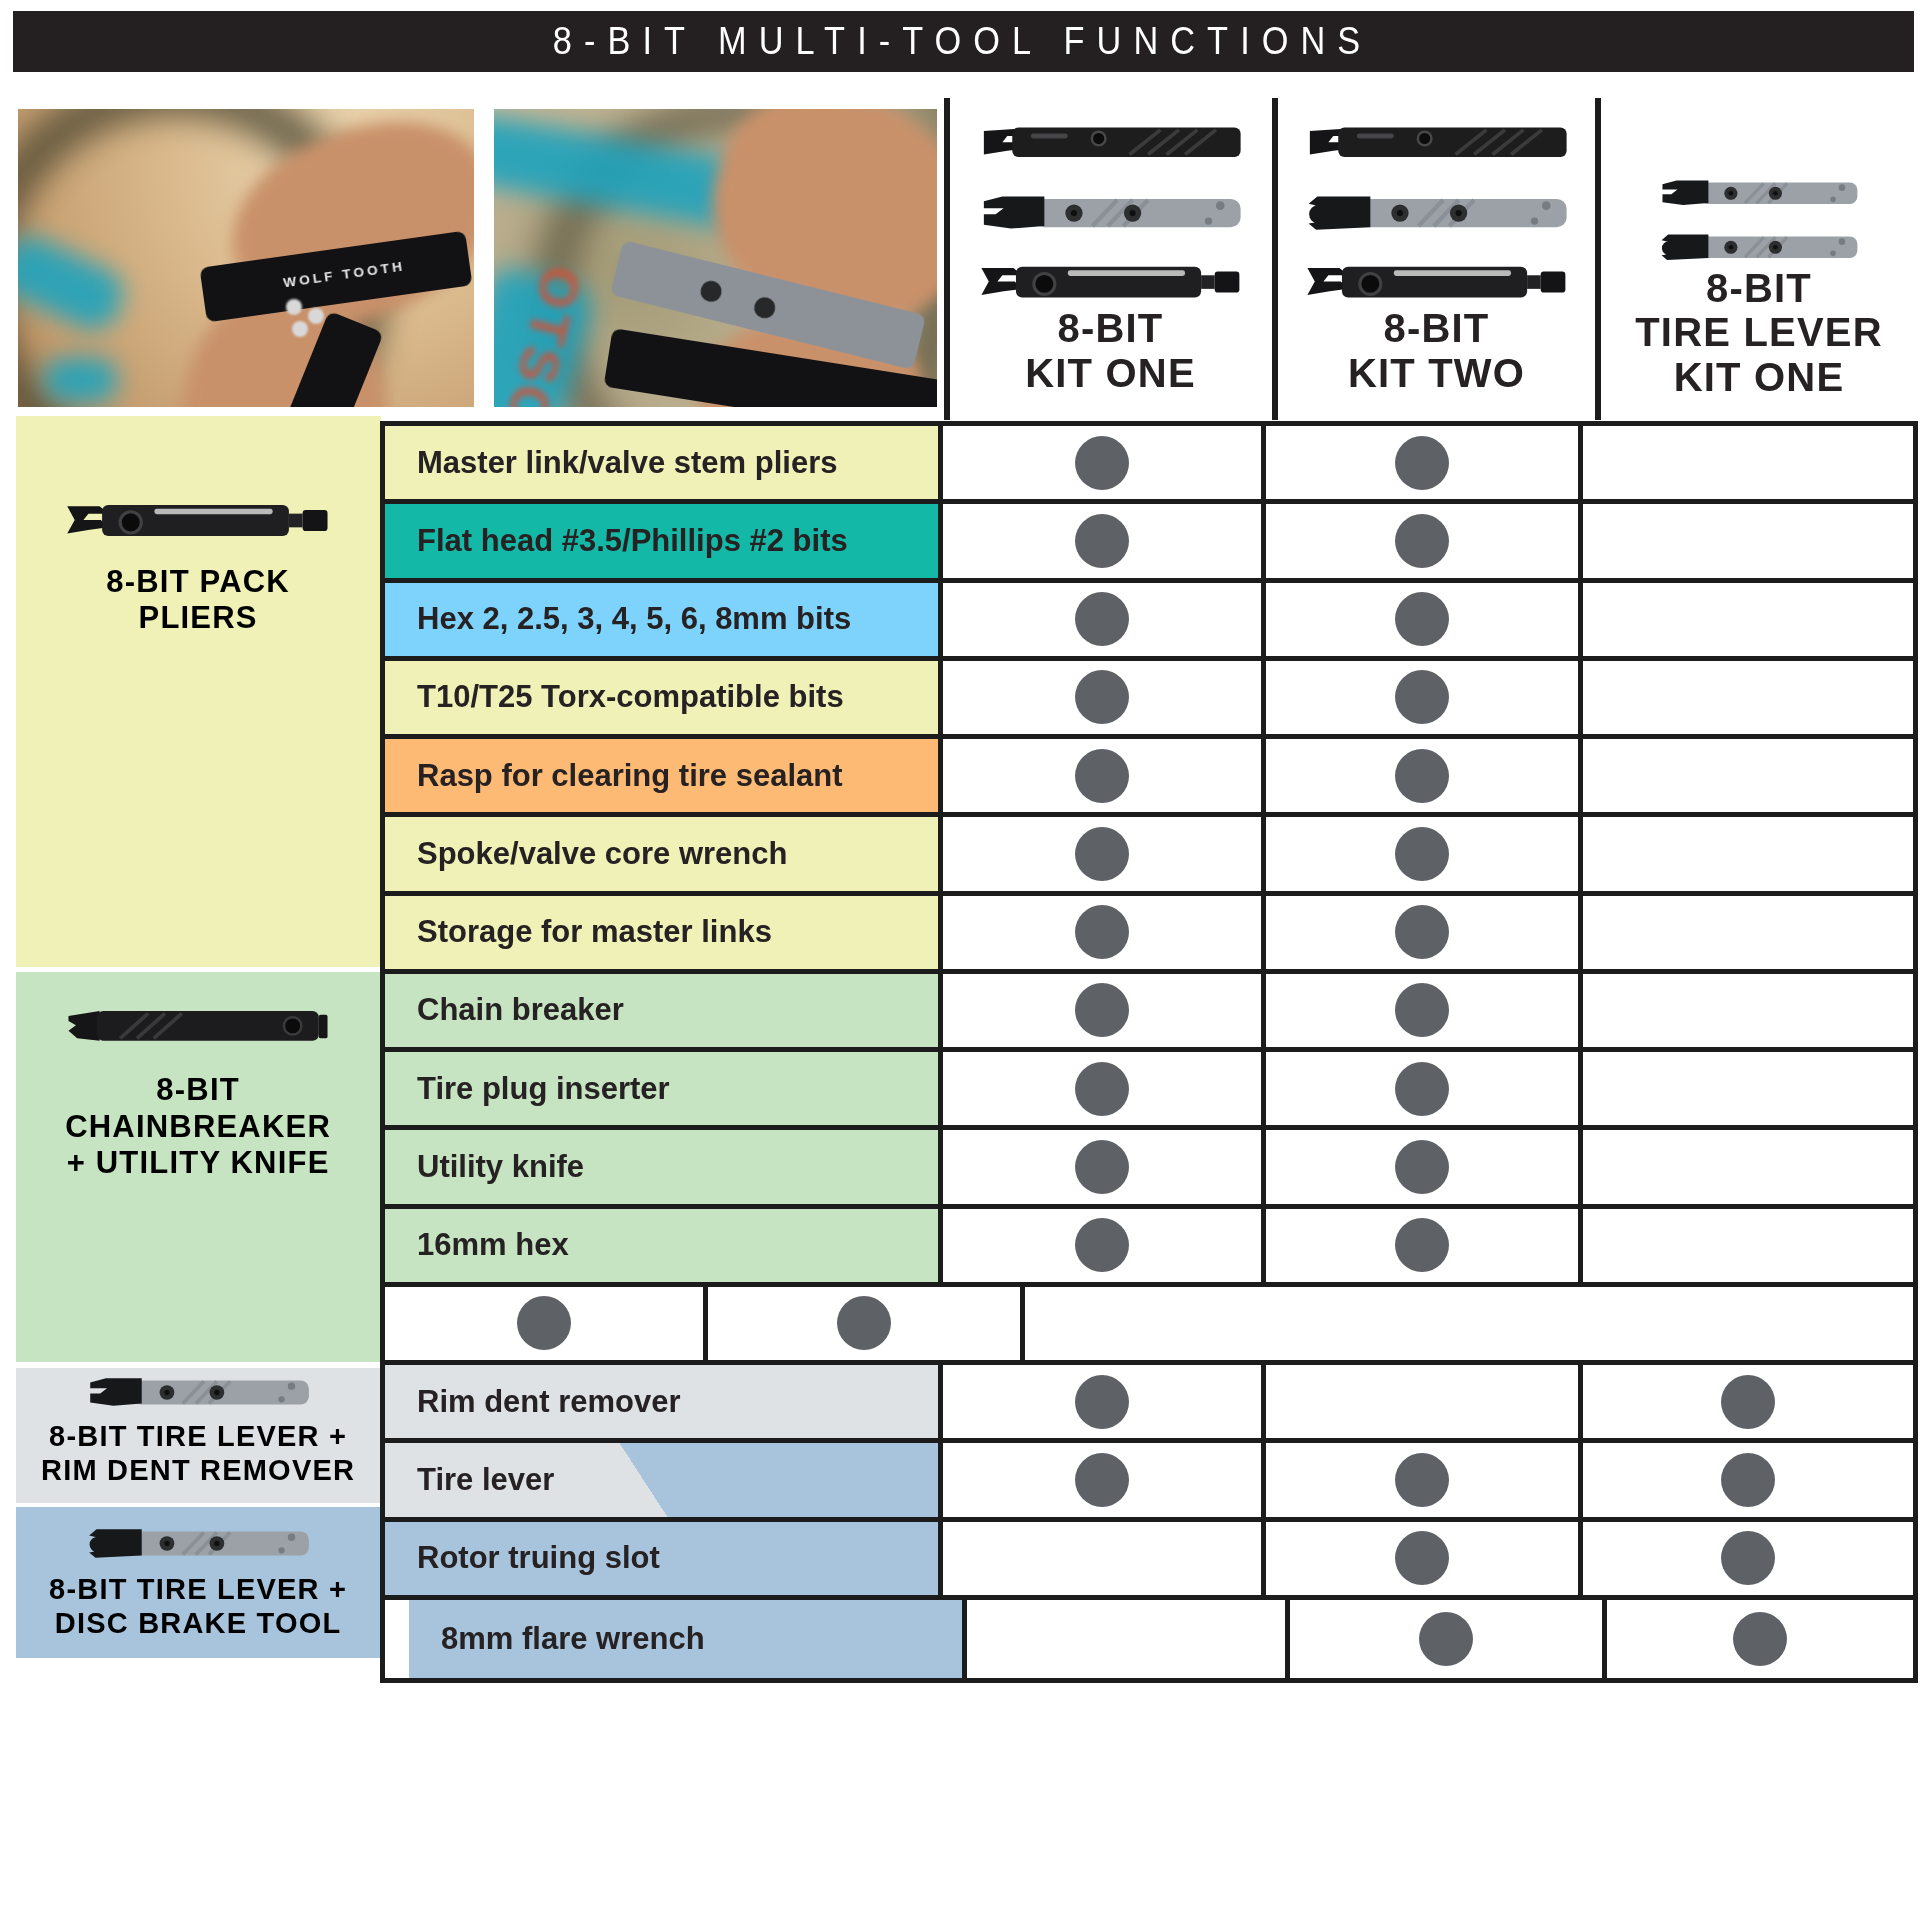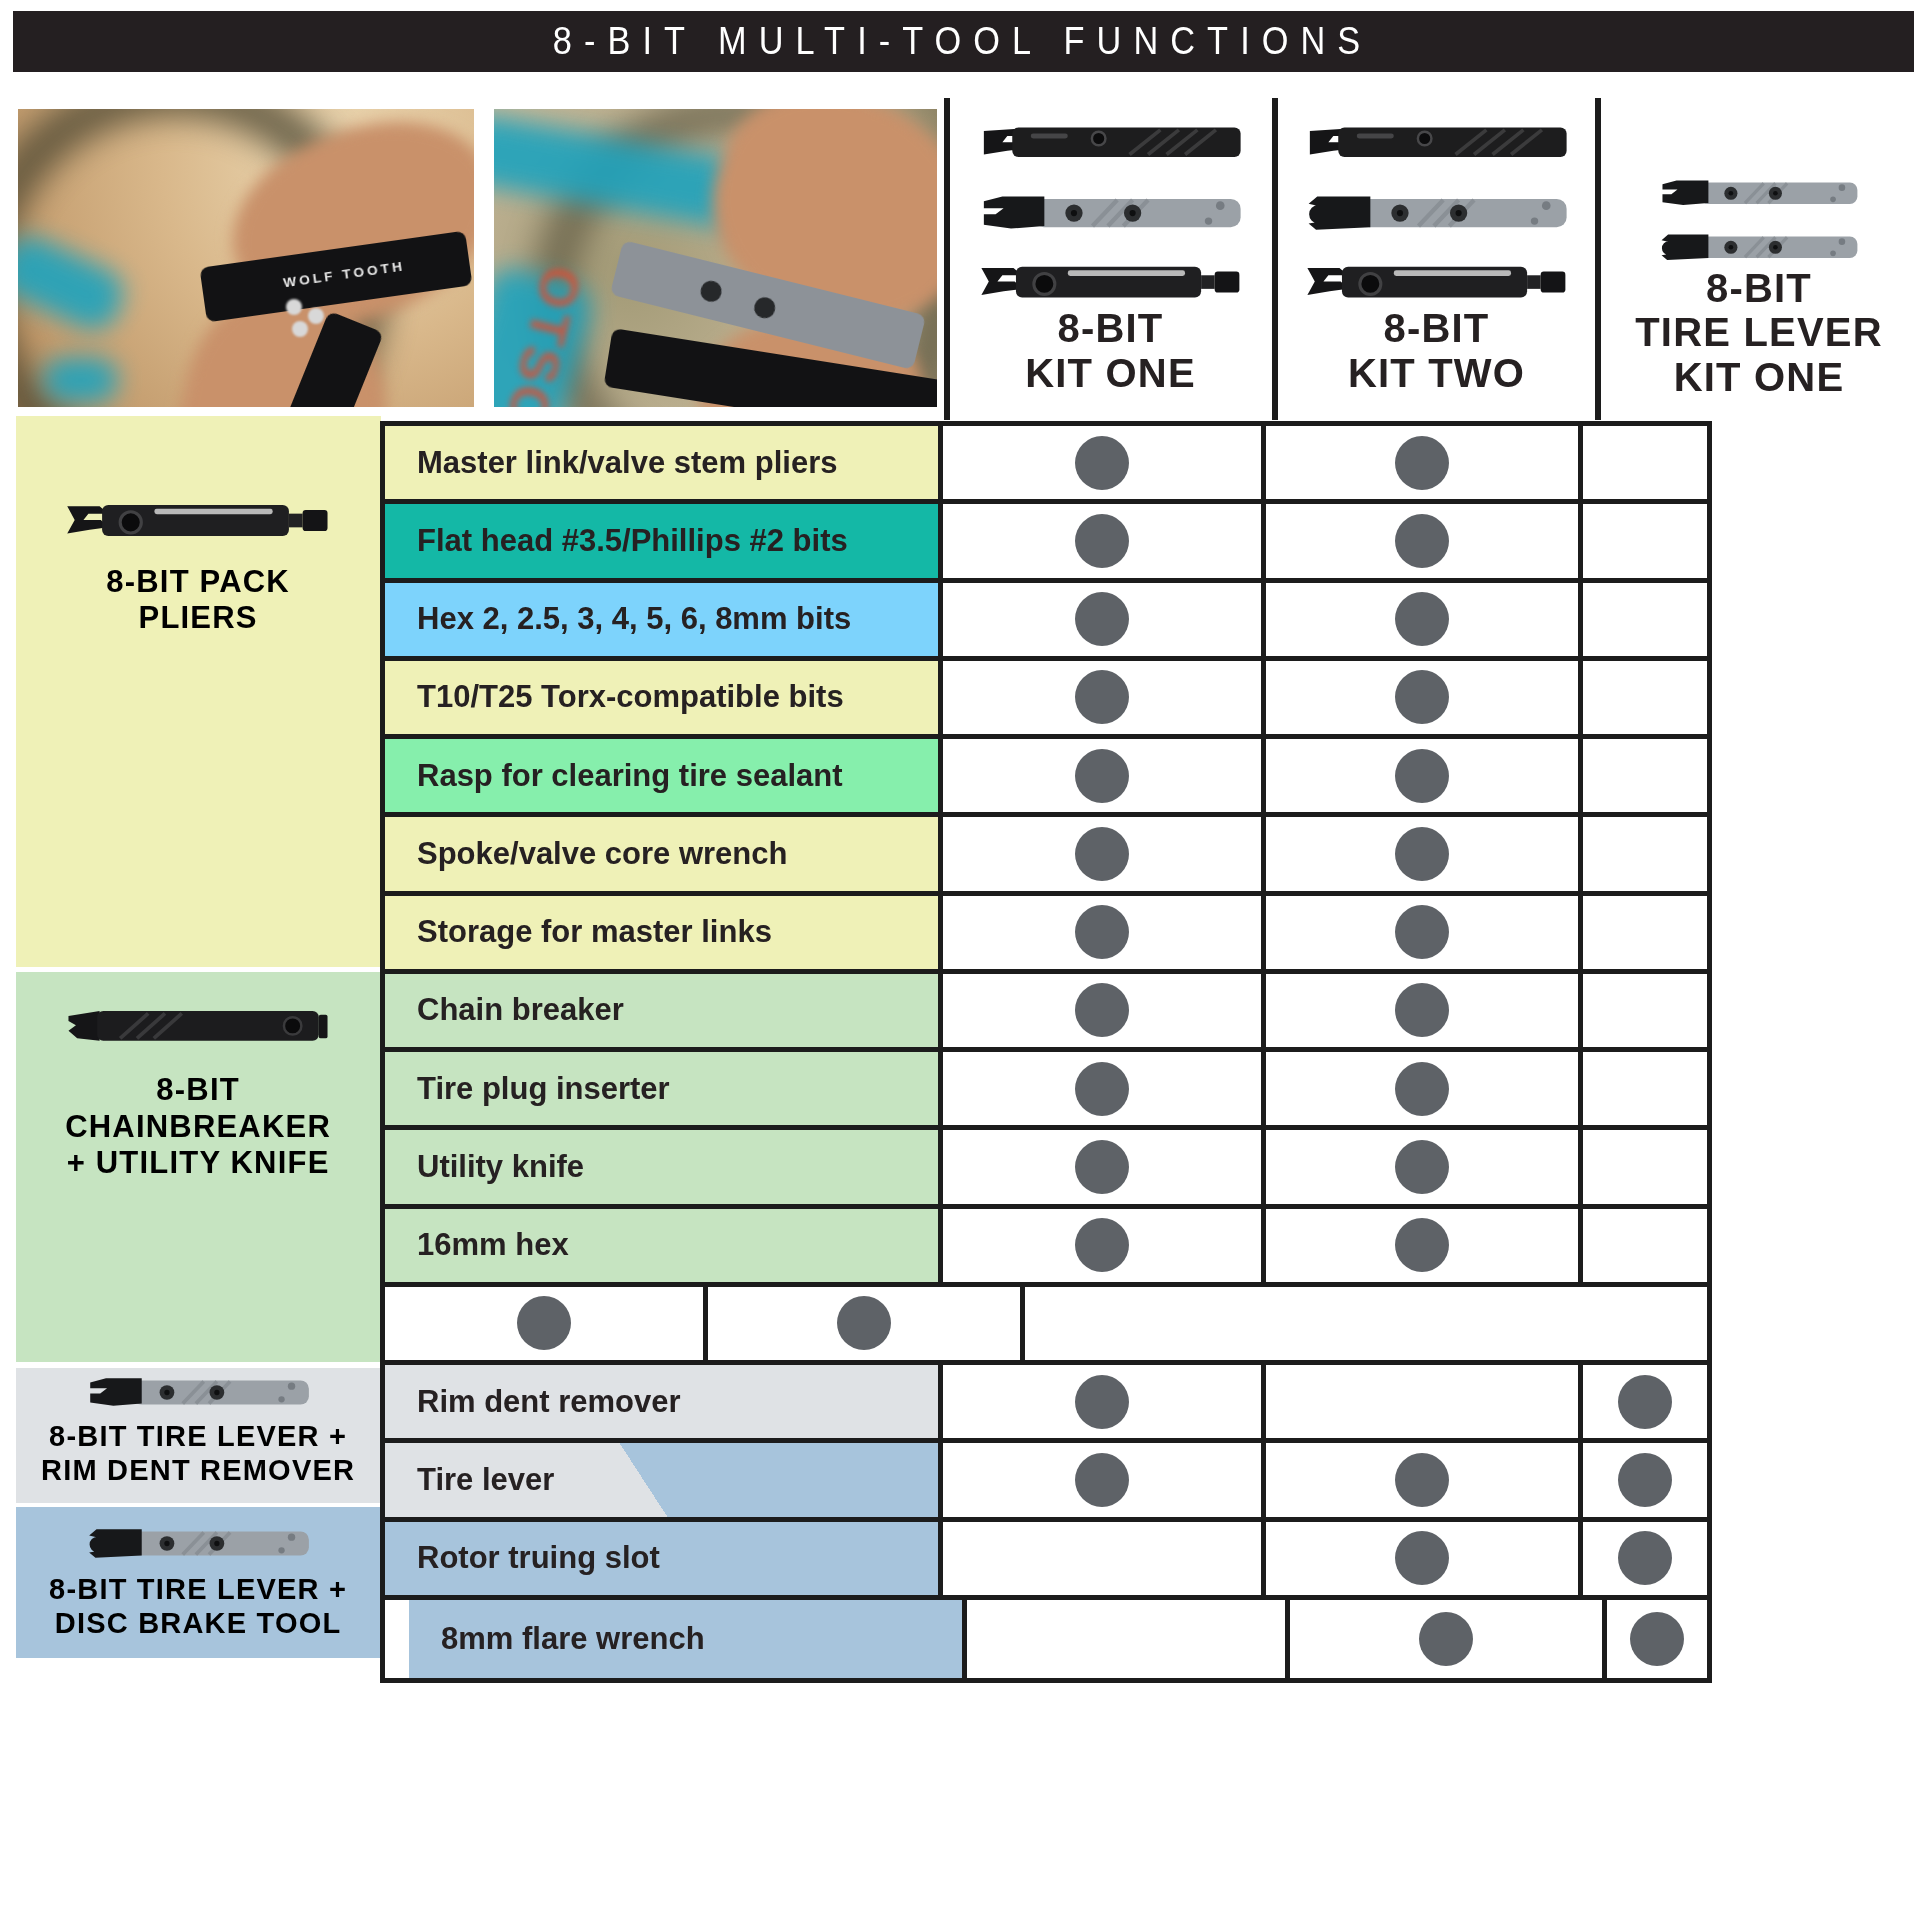--- a/index.html
+++ b/index.html
@@ -36,21 +36,21 @@
             align-items:center;}
   .kit-head svg{display:block;}
   .kit-label{margin-top:auto;margin-bottom:25px;text-align:center;font-weight:700;
              font-size:40px;line-height:1.12;letter-spacing:1.2px;color:#262122;}
 
   
   .group-panel{position:absolute;left:15.6px;width:365px;display:flex;flex-direction:column;align-items:center;}
   .group-label{text-align:center;font-weight:700;letter-spacing:1.2px;color:#000000;line-height:1.18;}
 
   
-  .ftable{position:absolute;left:380px;top:421px;width:1332px;height:1262px;
+  .ftable{position:absolute;left:380px;top:421px;width:1538px;height:1262px;
           border:5.6px solid #1c1c1c;box-sizing:border-box;background:#ffffff;}
   .tbody{display:grid;grid-template-rows:repeat(16,1fr);height:100%;}
   .trow{display:flex;border-bottom:5.6px solid #1c1c1c;box-sizing:border-box;}
   .trow:last-child{border-bottom:none;padding-left:24px;}
   .cell{box-sizing:border-box;height:100%;}
   .label-cell{width:558px;border-right:5.6px solid #1c1c1c;display:flex;align-items:center;
               padding-left:32px;font-weight:700;font-size:31px;letter-spacing:0;color:#262122;}
   .dot-cell{display:flex;align-items:center;justify-content:center;background:#ffffff;}
   .dot-cell.c1{width:323px;border-right:5.6px solid #1c1c1c;}
   .dot-cell.c2{width:317px;border-right:5.6px solid #1c1c1c;}
@@ -288,21 +288,21 @@
           <div class="cell label-cell" style="background: rgb(239, 241, 183);">T10/T25 Torx-compatible bits</div>
           <div class="cell dot-cell c1">
             <div class="dot" style="background: rgb(94, 98, 103);"></div>
           </div>
           <div class="cell dot-cell c2">
             <div class="dot" style="background: rgb(94, 98, 103);"></div>
           </div>
           <div class="cell dot-cell c3"></div>
         </div>
         <div class="trow">
-          <div class="cell label-cell" style="background: #86efac;">Rasp for clearing tire sealant</div>
+          <div class="cell label-cell" style="background: #fdba74;">Rasp for clearing tire sealant</div>
           <div class="cell dot-cell c1">
             <div class="dot" style="background: rgb(94, 98, 103);"></div>
           </div>
           <div class="cell dot-cell c2">
             <div class="dot" style="background: rgb(94, 98, 103);"></div>
           </div>
           <div class="cell dot-cell c3"></div>
         </div>
         <div class="trow">
           <div class="cell label-cell" style="background: rgb(239, 241, 183);">Spoke/valve core wrench</div>

